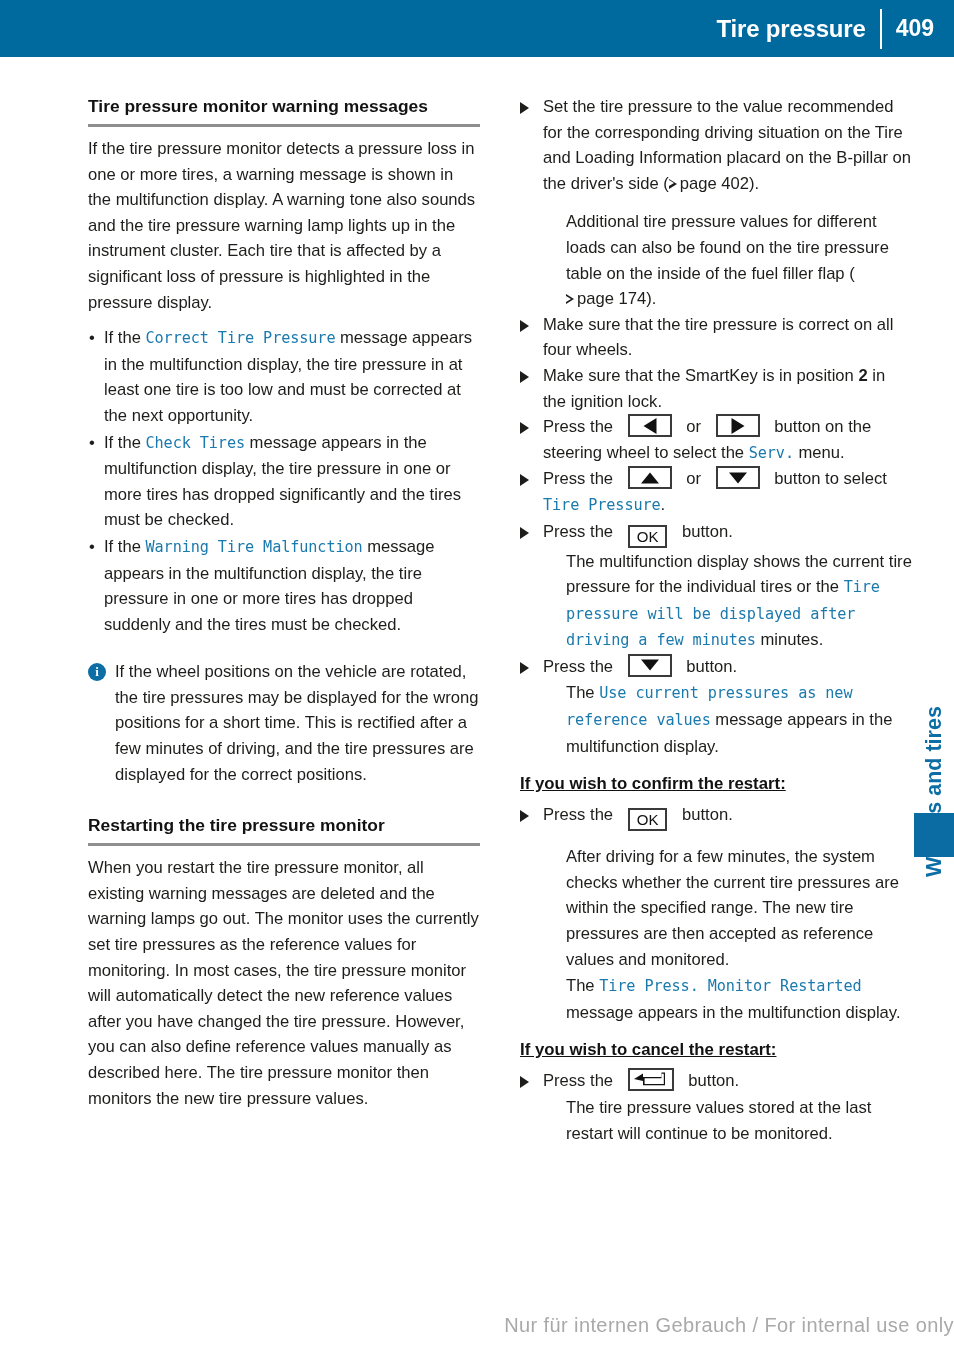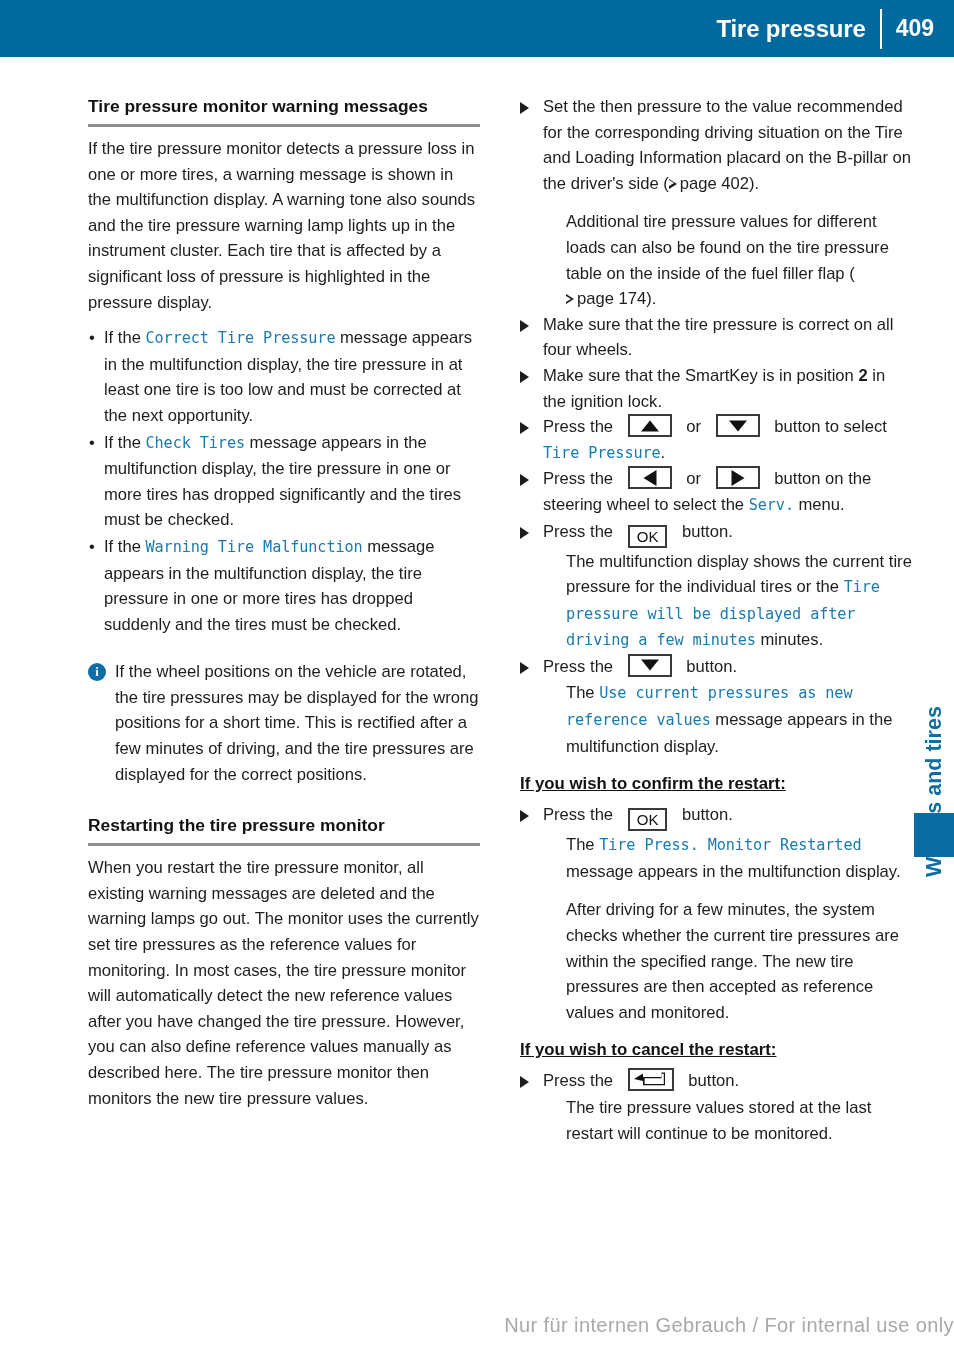--- a/index.html
+++ b/index.html
@@ -312,62 +312,62 @@
     <div class="rule"></div>
 
     <p class="para">When you restart the tire pressure monitor, all existing warning messages are deleted and the warning lamps go out. The monitor uses the currently set tire pressures as the reference values for monitoring. In most cases, the tire pressure monitor will automatically detect the new reference values after you have changed the tire pressure. However, you can also define reference values manually as described here. The tire pressure monitor then monitors the new tire pressure values.</p>
   </div>
 
   <div class="col col-right">
 
     <ul class="steps">
 
       <li>
-        <span class="tri"></span><span>Set the then pressure to the value recommended for the corresponding driving situation on the Tire and Loading Information placard on the B-pillar on the driver's side (</span><span class="xref"><span class="xtri"></span><span>page 402</span></span><span>).</span>
+        <span class="tri"></span><span>Set the tire pressure to the value recommended for the corresponding driving situation on the Tire and Loading Information placard on the B-pillar on the driver's side (</span><span class="xref"><span class="xtri"></span><span>page 402</span></span><span>).</span>
         <div class="sub-para spaced"><span>Additional tire pressure values for different loads can also be found on the tire pressure table on the inside of the fuel filler flap (</span><span class="xref"><span class="xtri"></span><span>page 174</span></span><span>).</span>
         </div>
       </li>
 
       <li>
         <span class="tri"></span><span>Make sure that the tire pressure is correct on all four wheels.</span>
       </li>
 
       <li>
         <span class="tri"></span><span>Make sure that the SmartKey is in position </span><span class="bold">2</span><span> in the ignition lock.</span>
       </li>
 
       <li>
+        <span class="tri"></span><span>Press the </span><span class="key key-arrow key-left"><span class="glyph"></span></span><span> or </span><span class="key key-arrow key-right"><span class="glyph"></span></span><span> button on the steering wheel to select the </span><span class="code">Serv.</span><span> menu.</span>
+      </li>
+
+      <li>
         <span class="tri"></span><span>Press the </span><span class="key key-arrow key-up"><span class="glyph"></span></span><span> or </span><span class="key key-arrow key-down"><span class="glyph"></span></span><span> button to select </span><span class="code">Tire Pressure</span><span>.</span>
-      </li>
-
-      <li>
-        <span class="tri"></span><span>Press the </span><span class="key key-arrow key-left"><span class="glyph"></span></span><span> or </span><span class="key key-arrow key-right"><span class="glyph"></span></span><span> button on the steering wheel to select the </span><span class="code">Serv.</span><span> menu.</span>
       </li>
 
       <li>
         <span class="tri"></span><span>Press the </span><span class="key key-ok">OK</span><span> button.</span>
         <div class="sub-para"><span>The multifunction display shows the current tire pressure for the individual tires or the </span><span class="code">Tire pressure will be displayed after driving a few minutes</span><span> minutes.</span>
         </div>
       </li>
 
       <li>
         <span class="tri"></span><span>Press the </span><span class="key key-arrow key-down"><span class="glyph"></span></span><span> button.</span>
         <div class="sub-para"><span>The </span><span class="code">Use current pressures as new reference values</span><span> message appears in the multifunction display.</span>
         </div>
       </li>
     </ul>
 
     <div class="subhead">If you wish to confirm the restart:</div>
 
     <ul class="steps">
       <li>
         <span class="tri"></span><span>Press the </span><span class="key key-ok">OK</span><span> button.</span>
+        <div class="sub-para spaced">After driving for a few minutes, the system checks whether the current tire pressures are within the specified range. The new tire pressures are then accepted as reference values and monitored.</div>
         <div class="sub-para"><span>The </span><span class="code">Tire Press. Monitor Restarted</span><span> message appears in the multifunction display.</span>
         </div>
-        <div class="sub-para spaced">After driving for a few minutes, the system checks whether the current tire pressures are within the specified range. The new tire pressures are then accepted as reference values and monitored.</div>
       </li>
     </ul>
 
     <div class="subhead">If you wish to cancel the restart:</div>
 
     <ul class="steps">
       <li>
         <span class="tri"></span><span>Press the </span><span class="key key-back"><svg width="42" height="19" viewBox="0 0 42 19">
               <polygon points="4,9 13,3.5 13,6.8 31,6.8 31,2.5 35.5,2.5 35.5,15 13,15 13,11.2 13,11.2 13,14.5" fill="none"></polygon>
               <path d="M4,9 L13,3.6 L13,6.9 L31.5,6.9 L31.5,2.6 L35,2.6 L35,15.2 L13,15.2 L13,14.4 L13,11.1 Z" fill="#111" stroke="none"></path>

